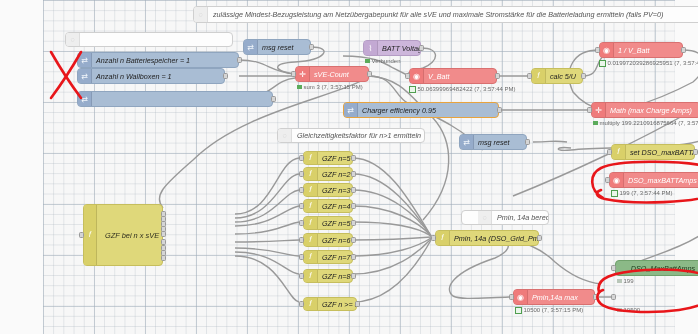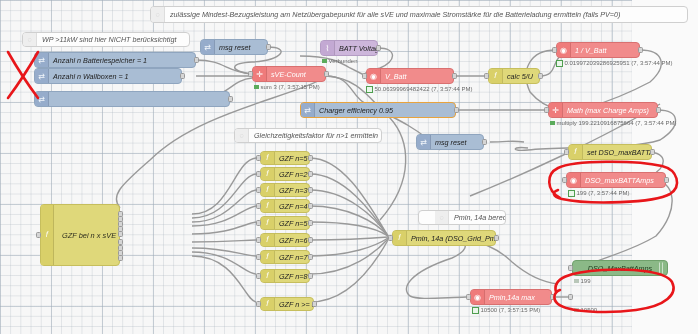--- a/index.html
+++ b/index.html
@@ -10,20 +10,21 @@
   }
   #canvas{
     position:relative;width:632px;height:334px;
     background-color:#f7f7f7;
     background-image:
       linear-gradient(to right, rgba(170,180,190,.30) 1px, transparent 1px),
       linear-gradient(to bottom, rgba(170,180,190,.30) 1px, transparent 1px),
       linear-gradient(to right, rgba(150,165,180,.45) 1px, transparent 1px),
       linear-gradient(to bottom, rgba(150,165,180,.45) 1px, transparent 1px);
     background-size:10.2px 10.2px,10.2px 10.2px,51px 51px,51px 51px;
+    margin-left:43px;
   }
   svg.wires{position:absolute;left:0;top:0;width:698px;height:334px;pointer-events:none;}
   svg.wires path{fill:none;stroke:#999;stroke-width:1.4px;}
   svg.anno path{fill:none;stroke:#e8161a;stroke-width:2.6px;stroke-linecap:round;stroke-linejoin:round;}
 
   .node{
     position:absolute;box-sizing:border-box;
     border:1px solid rgba(0,0,0,.28);
     border-radius:4px;
     display:flex;align-items:center;
@@ -161,21 +162,20 @@
     <path d="M470,196 C520,176 600,140 660,104"></path>
   </svg>
 
   <div class="comment" style="left:150px;top:6px;width:538px;height:17px;">
     <span class="ic" style="width:13px;flex:0 0 13px;align-self:stretch;display:flex;align-items:center;justify-content:center;">◌</span>
     <span class="lbl">zulässige Mindest-Bezugsleistung am Netzübergabepunkt für alle sVE und maximale Stromstärke für die Batterieladung ermitteln (falls PV=0)</span>
   </div>
 
   <div class="comment" style="left:22px;top:32px;width:168px;height:15px;">
     <span class="ic" style="width:13px;flex:0 0 13px;align-self:stretch;display:flex;align-items:center;justify-content:center;">◌</span>
-    <span class="lbl">WP &gt;11kW sind hier NICHT berücksichtigt</span>
   </div>
 
   <div class="comment" style="left:234px;top:128px;width:148px;height:15px;">
     <span class="ic" style="width:13px;flex:0 0 13px;align-self:stretch;display:flex;align-items:center;justify-content:center;">◌</span>
     <span class="lbl">Gleichzeitigkeitsfaktor für n&gt;1 ermitteln</span>
   </div>
 
   <div class="comment" style="left:418px;top:210px;width:88px;height:15px;padding-left:16px;">
     <span class="ic" style="width:13px;flex:0 0 13px;align-self:stretch;display:flex;align-items:center;justify-content:center;">◌</span>
     <span class="lbl">Pmin, 14a berechnen</span>

